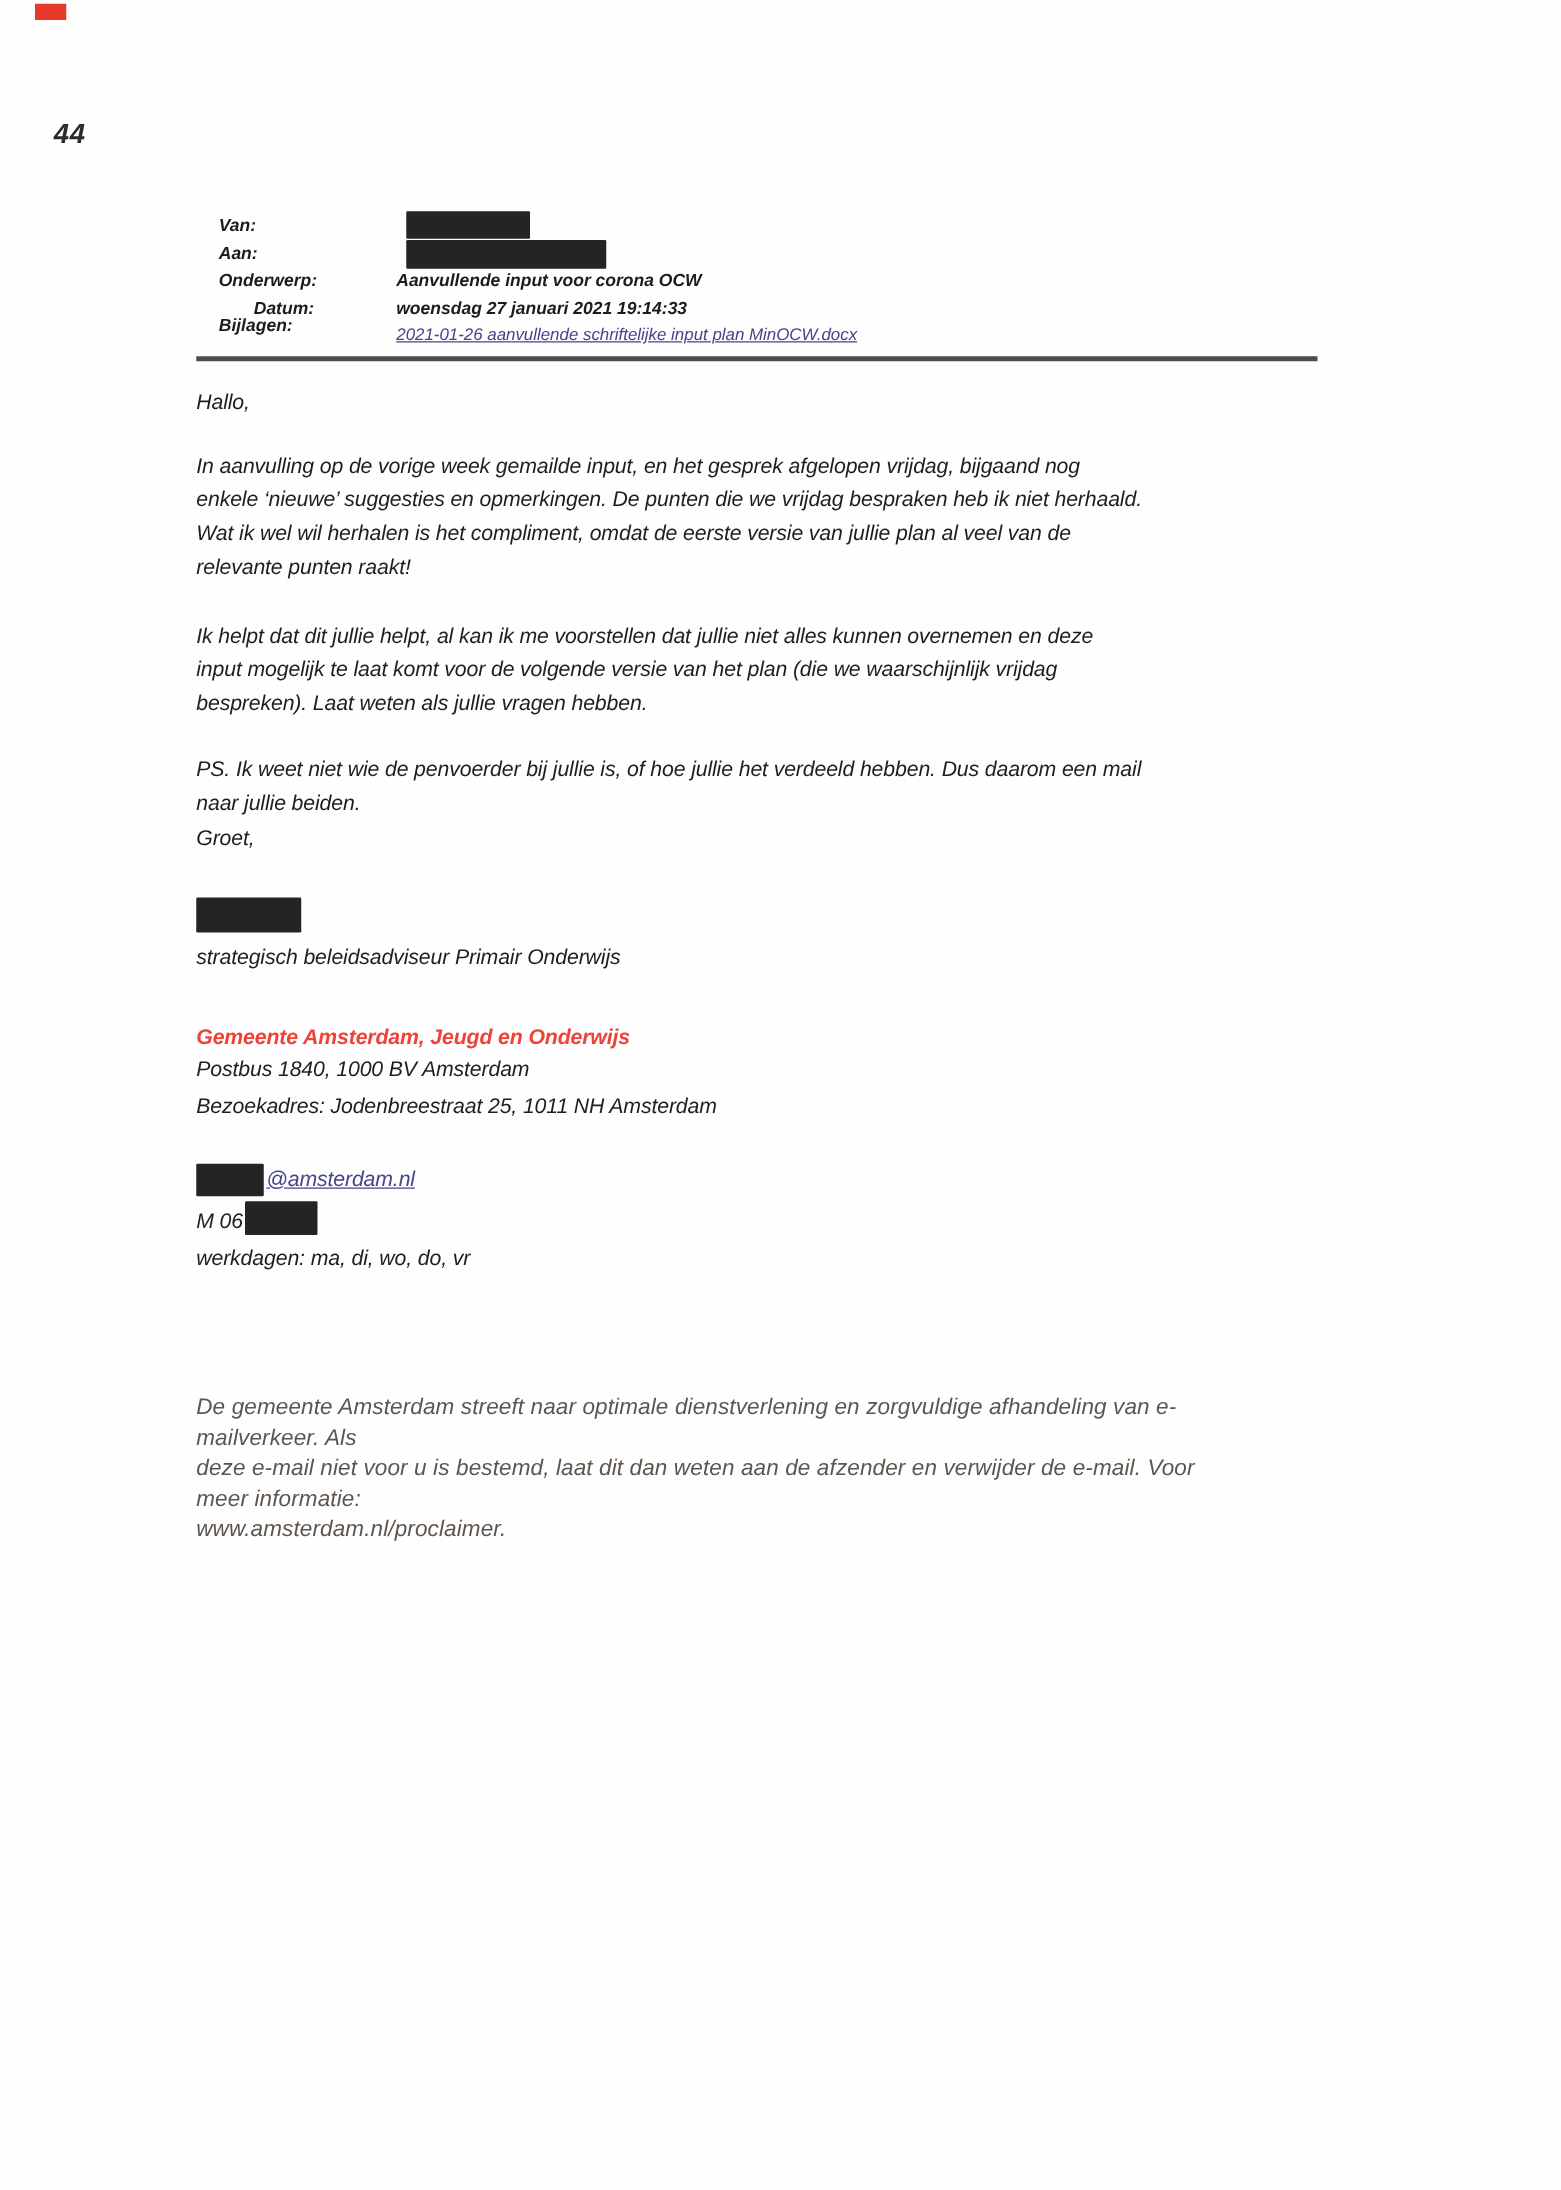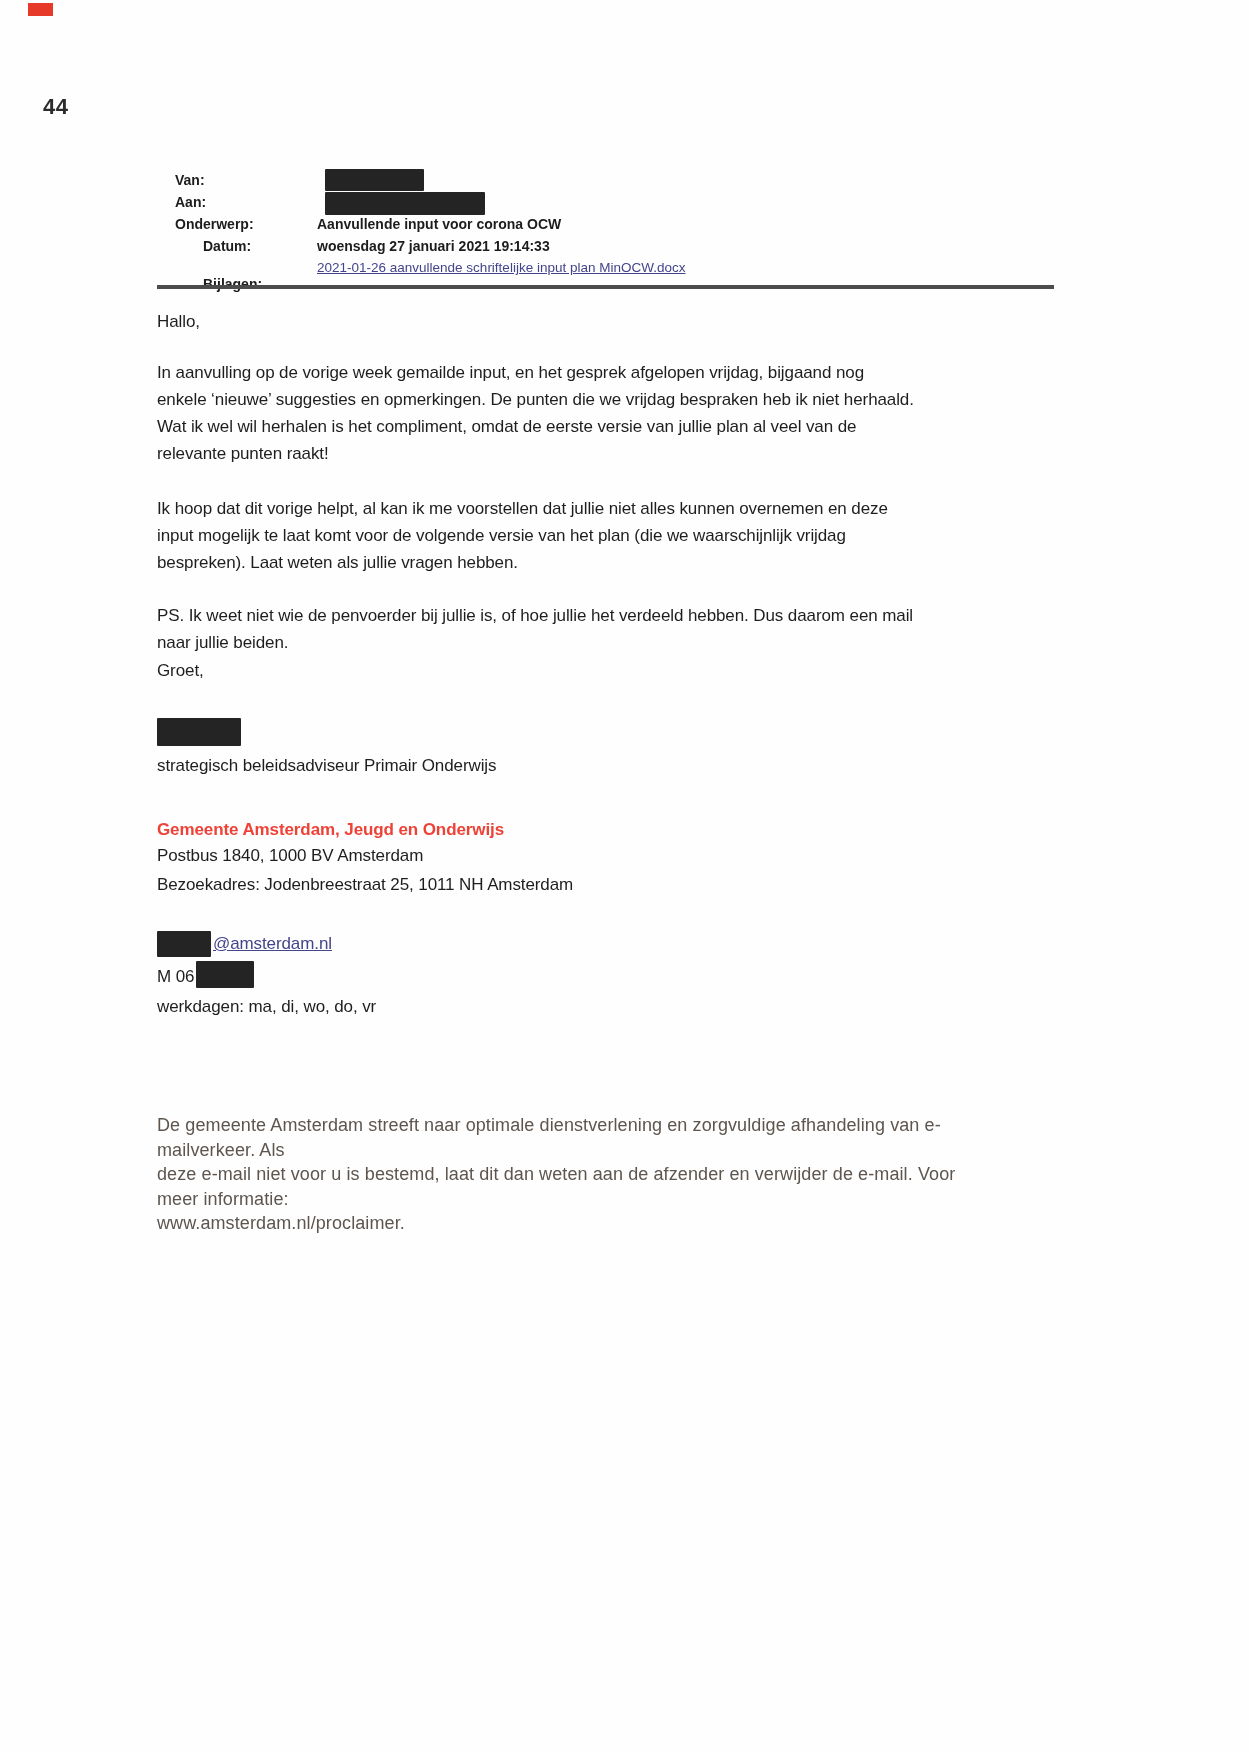--- a/index.html
+++ b/index.html
@@ -1,20 +1,20 @@
 <!DOCTYPE html>
 <html><head>
 <meta charset="utf-8">
 <style>
   html,body { margin:0; padding:0; background:#ffffff; }
   .page {
     position:relative; width:1249px; height:1752px; background:#fefefe;
     font-family:"Liberation Sans", sans-serif; color:#212121; overflow:hidden;
   }
-  .abs { position:absolute; }
+  .abs { position:absolute;font-style:italic; }
 
   .red-mark { background:#e6392a; width:25px; height:13px; }
 
   .page-number { font-size:22px; font-weight:bold; color:#2b2b2b; letter-spacing:0.5px; }
 
   .hdr-label { font-size:14px; font-weight:bold; color:#1c1c1c; }
   .hdr-value { font-size:14px; font-weight:bold; color:#1c1c1c; }
   .hdr-link  { font-size:13.5px; font-weight:500; color:#44448c; text-decoration:underline; }
 
   .redaction { background:#242424; border-radius:1px; }
@@ -52,35 +52,35 @@
 
     <div class="abs hdr-label" style="left:175px; top:194px;">Aan:</div>
     <div class="abs redaction" style="left:325px; top:192px; width:160px; height:23px;"></div>
 
     <div class="abs hdr-label" style="left:175px; top:216px;">Onderwerp:</div>
     <div class="abs hdr-value" style="left:317px; top:216px;">Aanvullende input voor corona OCW</div>
 
     <div class="abs hdr-label" style="left:175px; top:238px;padding-left:28px;">Datum:</div>
     <div class="abs hdr-value" style="left:317px; top:238px;">woensdag 27 januari 2021 19:14:33</div>
 
-    <div class="abs hdr-label" style="left:175px; top:276px;margin-left:28px;">Bijlagen:</div>
+    <div class="abs hdr-label" style="left:175px; top:252px;">Bijlagen:</div>
     <a class="abs hdr-link" style="left:317px; top:260px;">2021-01-26 aanvullende schriftelijke input plan MinOCW.docx</a>
 
     <div class="abs separator" style="left:157px; top:285px; width:897px;"></div>
   </div>
 
   <div>
     <div class="abs body-text" style="left:157px; top:308px;">Hallo,</div>
 
     <div class="abs body-text" style="left:157px; top:359px; width:810px;">In aanvulling op de vorige week gemailde input, en het gesprek afgelopen vrijdag, bijgaand nog
 enkele ‘nieuwe’ suggesties en opmerkingen. De punten die we vrijdag bespraken heb ik niet herhaald.
 Wat ik wel wil herhalen is het compliment, omdat de eerste versie van jullie plan al veel van de
 relevante punten raakt!</div>
 
-    <div class="abs body-text" style="left:157px; top:495px; width:810px;">Ik hoop dat dit vorige helpt, al kan ik me voorstellen dat jullie niet alles kunnen overnemen en deze
+    <div class="abs body-text" style="left:157px; top:495px; width:810px;">Ik helpt dat dit jullie helpt, al kan ik me voorstellen dat jullie niet alles kunnen overnemen en deze
 input mogelijk te laat komt voor de volgende versie van het plan (die we waarschijnlijk vrijdag
 bespreken). Laat weten als jullie vragen hebben.</div>
 
     <div class="abs body-text" style="left:157px; top:602px; width:810px;">PS. Ik weet niet wie de penvoerder bij jullie is, of hoe jullie het verdeeld hebben. Dus daarom een mail
 naar jullie beiden.</div>
 
     <div class="abs body-text" style="left:157px; top:657px;">Groet,</div>
   </div>
 
   <div>

